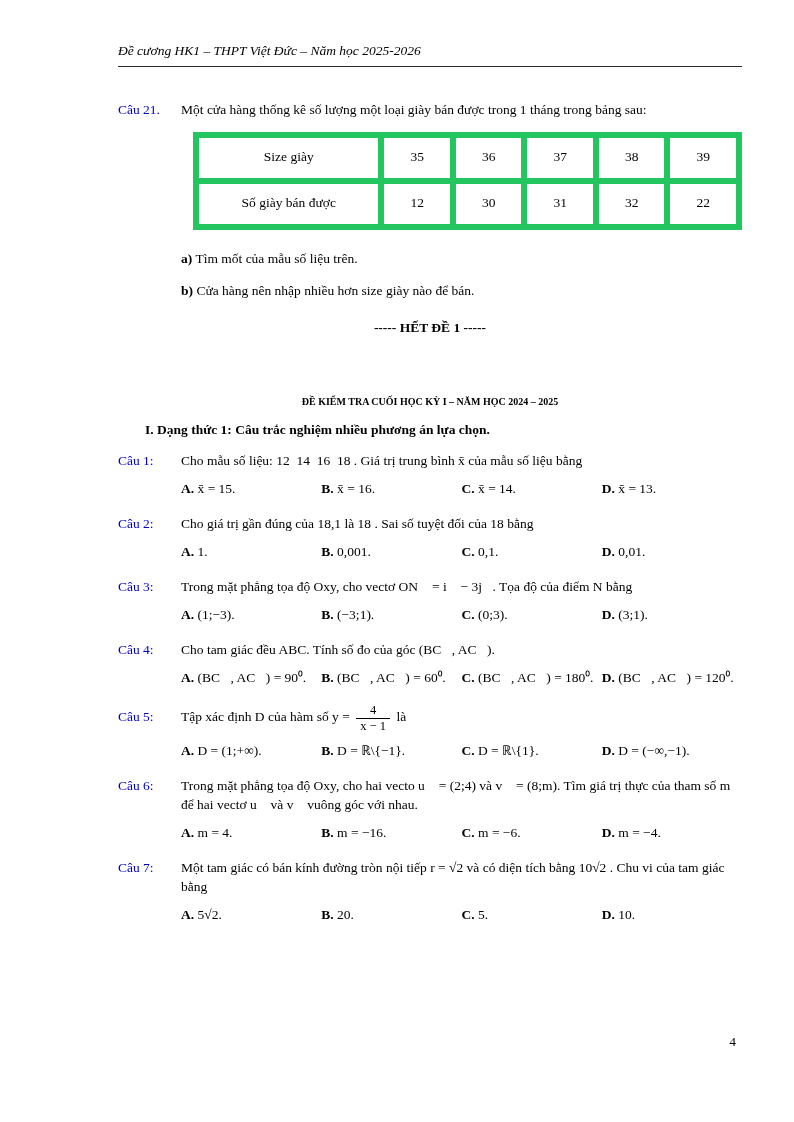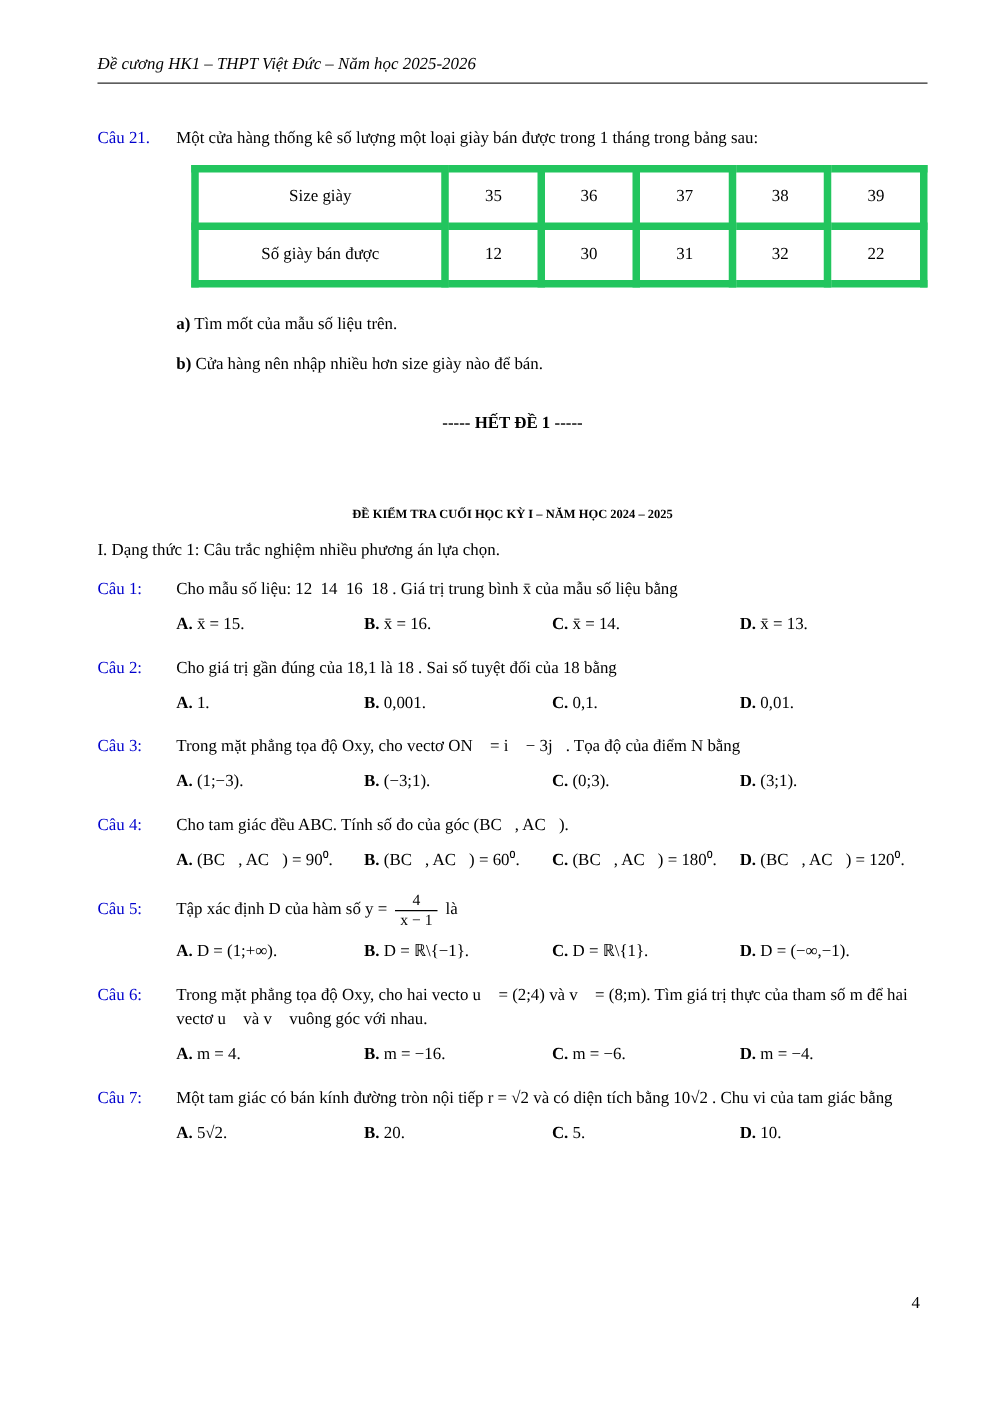--- a/index.html
+++ b/index.html
@@ -11,21 +11,21 @@
     width: 794px;
     height: 1122px;
     position: relative;
     overflow: hidden;
     font-family: "Liberation Serif", serif;
     color: #000000;
     font-size: 13.5px;
     line-height: 1.4;
   }
   .page {
-    padding: 42px 52px 0 78px;
+    padding: 42px 52px 0 118px;
     box-sizing: border-box;
   }
   .doc-header {
     font-style: italic;
     font-size: 13.5px;
     padding-bottom: 5px;
     border-bottom: 1.5px solid #2a2a2a;
     margin-bottom: 34px;
   }
   .q-row {
@@ -57,27 +57,28 @@
   .part-line {
     margin-left: 63px;
     margin-bottom: 13px;
   }
   .part-label { font-weight: bold; }
   .center-bold {
     text-align: center;
     font-weight: bold;
   }
   .end-marker {
-    margin: 28px 0 58px 0;
+    margin: 18px 0 58px 0;
   }
   .exam-title { font-size: 14px; }
   .exam-subtitle { font-size: 10px; margin-bottom: 12px; }
   .section-heading {
-    font-weight: normal;
+    font-weight: bold;
     margin-bottom: 12px;
+    margin-left: 27px;
   }
   .question { margin-bottom: 16px; }
   .options {
     display: flex;
     margin-left: 63px;
     margin-top: 9px;
   }
   .opt { flex: 1 1 0; min-width: 0; }
   .opt b { font-weight: bold; }
   .frac {

